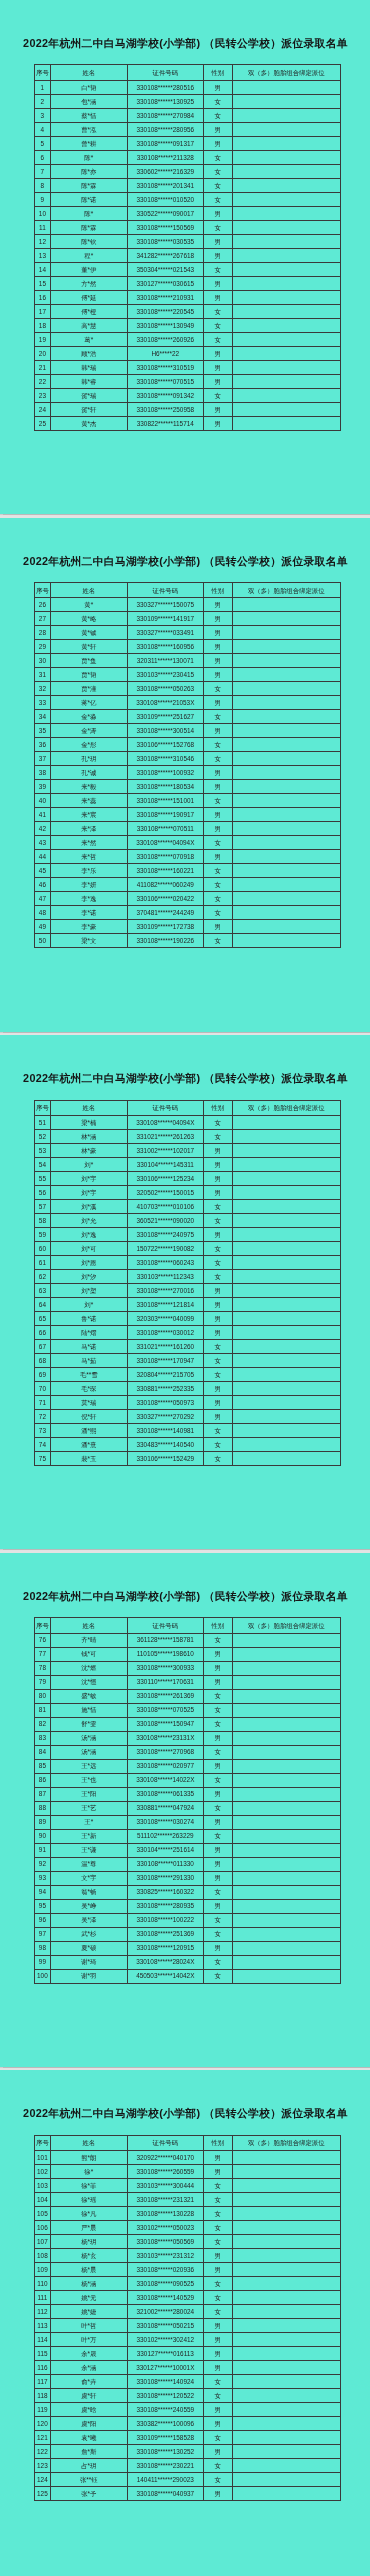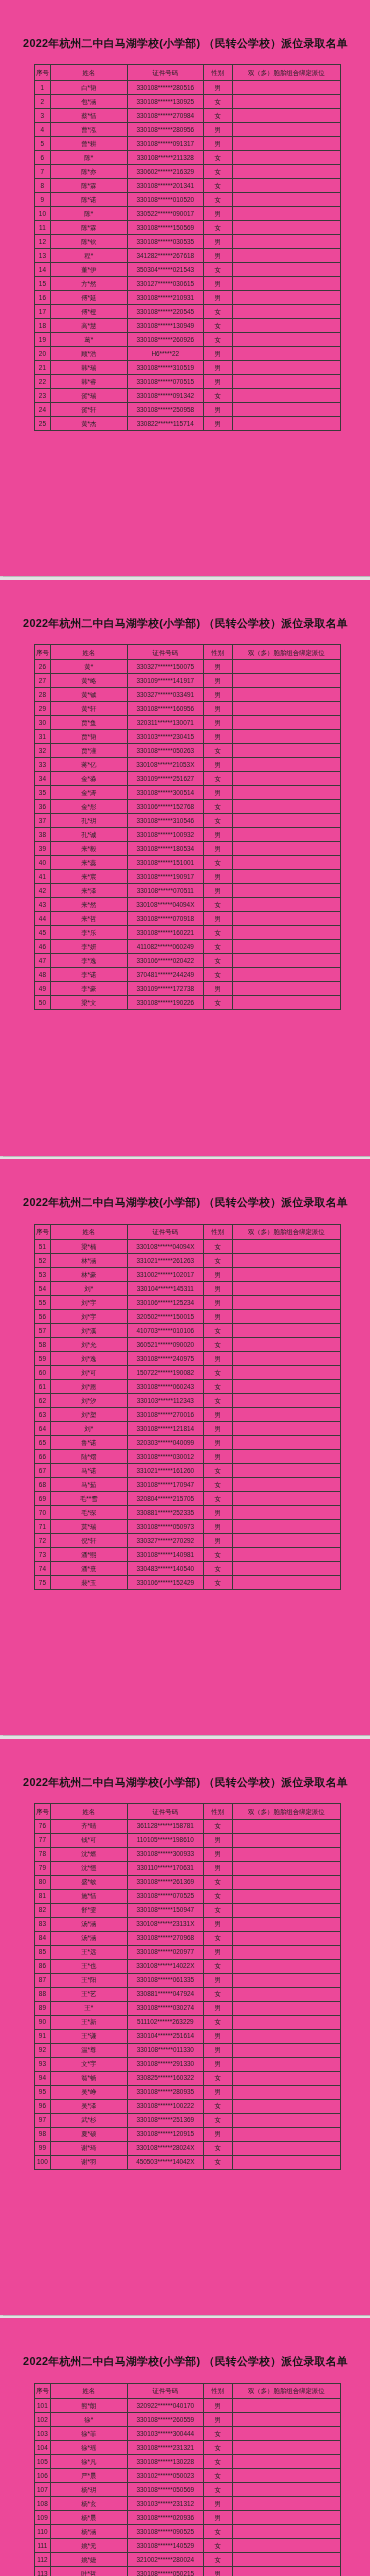--- a/index.html
+++ b/index.html
@@ -7,22 +7,22 @@
     padding: 0;
     background: #e3e3e3;
     font-family: "Liberation Sans", "DejaVu Sans", sans-serif;
   }
   .doc {
     width: 371px;
     margin: 0;
   }
   .page {
     width: 371px;
-    height: 576px;
-    background: #ec4899;
+    height: 514px;
+    background: #5eead4;
     margin-bottom: 3.6px;
     box-sizing: border-box;
     padding-top: 37px;
     box-shadow: 0 0.5px 1px rgba(0,0,0,0.18);
     overflow: hidden;
   }
   .page-title {
     margin: 0 5.2px 13.4px 5.2px;
     text-align: center;
     font-size: 10.8px;

